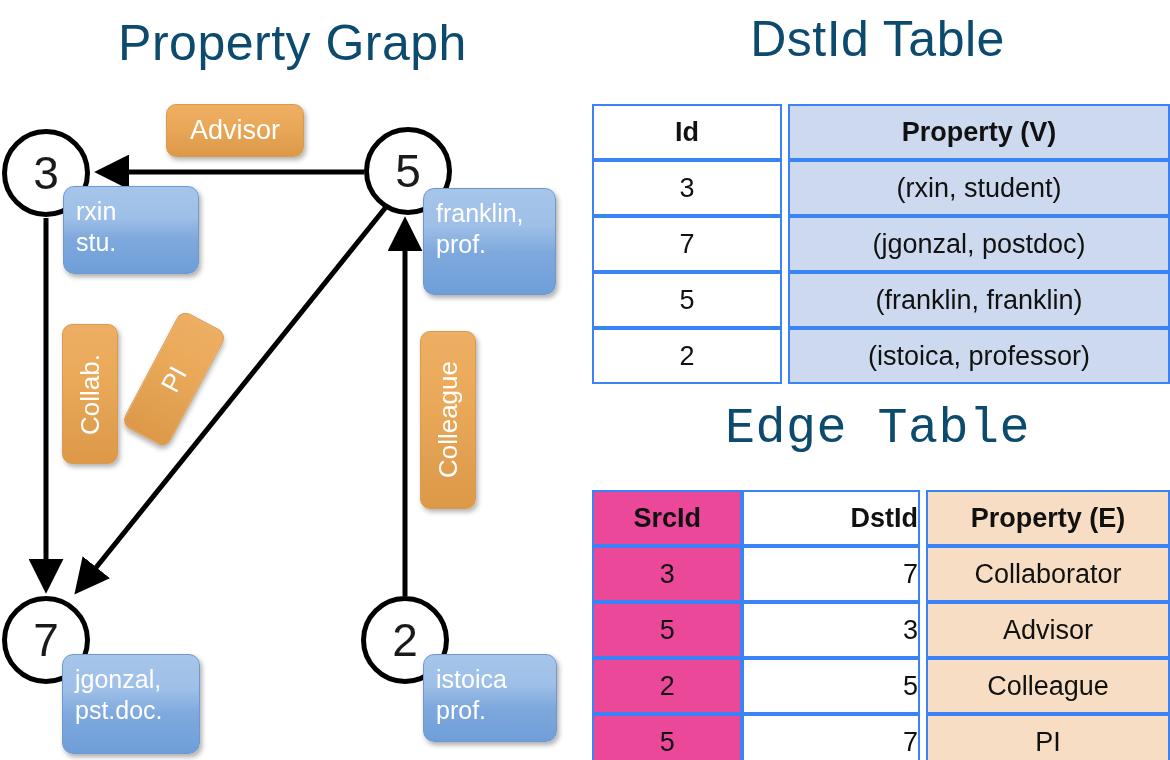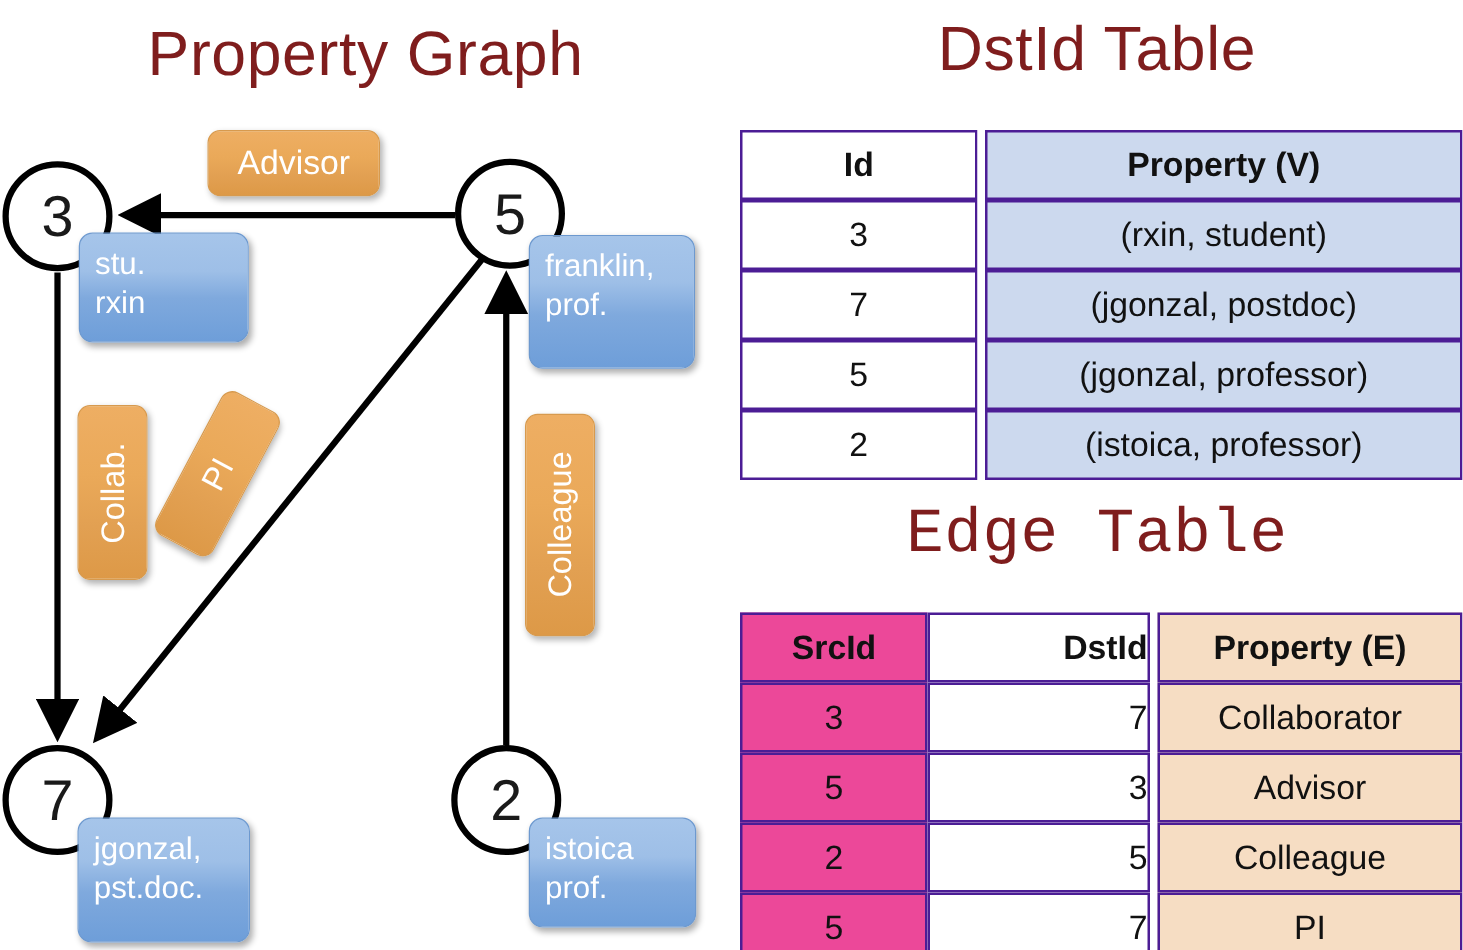--- a/index.html
+++ b/index.html
@@ -17,21 +17,21 @@
     color: #000000;
   }
 
   
   .title {
     position: absolute;
     font-family: "Liberation Sans", sans-serif;
     font-weight: 300;
     font-size: 50px;
     letter-spacing: 0.5px;
-    color: #7f1d1d;
+    color: #0c4a6e;
     white-space: nowrap;
     text-align: center;
   }
   #title-property-graph { left: 0px;   top: 14px;  width: 585px; }
   #title-vertex-table   { left: 585px; top: 10px;  width: 585px; }
   #title-edge-table     { left: 585px; top: 400px; width: 585px; font-family: Liberation Mono, monospace; }
 
   
   #graph-panel {
     position: absolute;
@@ -136,21 +136,21 @@
   }
 
   
   .tbl {
     position: absolute;
     border-collapse: separate;
     border-spacing: 0;
     font-family: "Liberation Sans", sans-serif;
   }
   .tbl td, .tbl th {
-    border: 2px solid #4c1d95;
+    border: 2px solid #3b82f6;
     text-align: center;
     font-weight: 400;
     color: #111;
     padding: 0;
   }
   .tbl .hdr {
     font-weight: 700;
     font-size: 27px;
   }
   .tbl .cell {
@@ -208,22 +208,22 @@
     <span class="vlabel">5</span>
   </div>
   <div class="vertex-node" id="node-7">
     <span class="vlabel">7</span>
   </div>
   <div class="vertex-node" id="node-2">
     <span class="vlabel">2</span>
   </div>
 
   <div class="prop-box" id="box-rxin">
+    <div>rxin</div>
     <div>stu.</div>
-    <div>rxin</div>
   </div>
   <div class="prop-box" id="box-franklin">
     <div>franklin,</div>
     <div>prof.</div>
   </div>
   <div class="prop-box" id="box-jgonzal">
     <div>jgonzal,</div>
     <div>pst.doc.</div>
   </div>
   <div class="prop-box" id="box-istoica">
@@ -258,21 +258,21 @@
       <td class="col-prop cell">(rxin, student)</td>
     </tr>
     <tr>
       <td class="col-id cell">7</td>
       <td class="gap-col"></td>
       <td class="col-prop cell">(jgonzal, postdoc)</td>
     </tr>
     <tr>
       <td class="col-id cell">5</td>
       <td class="gap-col"></td>
-      <td class="col-prop cell">(jgonzal, professor)</td>
+      <td class="col-prop cell">(franklin, franklin)</td>
     </tr>
     <tr>
       <td class="col-id cell">2</td>
       <td class="gap-col"></td>
       <td class="col-prop cell">(istoica, professor)</td>
     </tr>
   </tbody>
 </table>
 
 <table class="tbl" id="edge-table">

